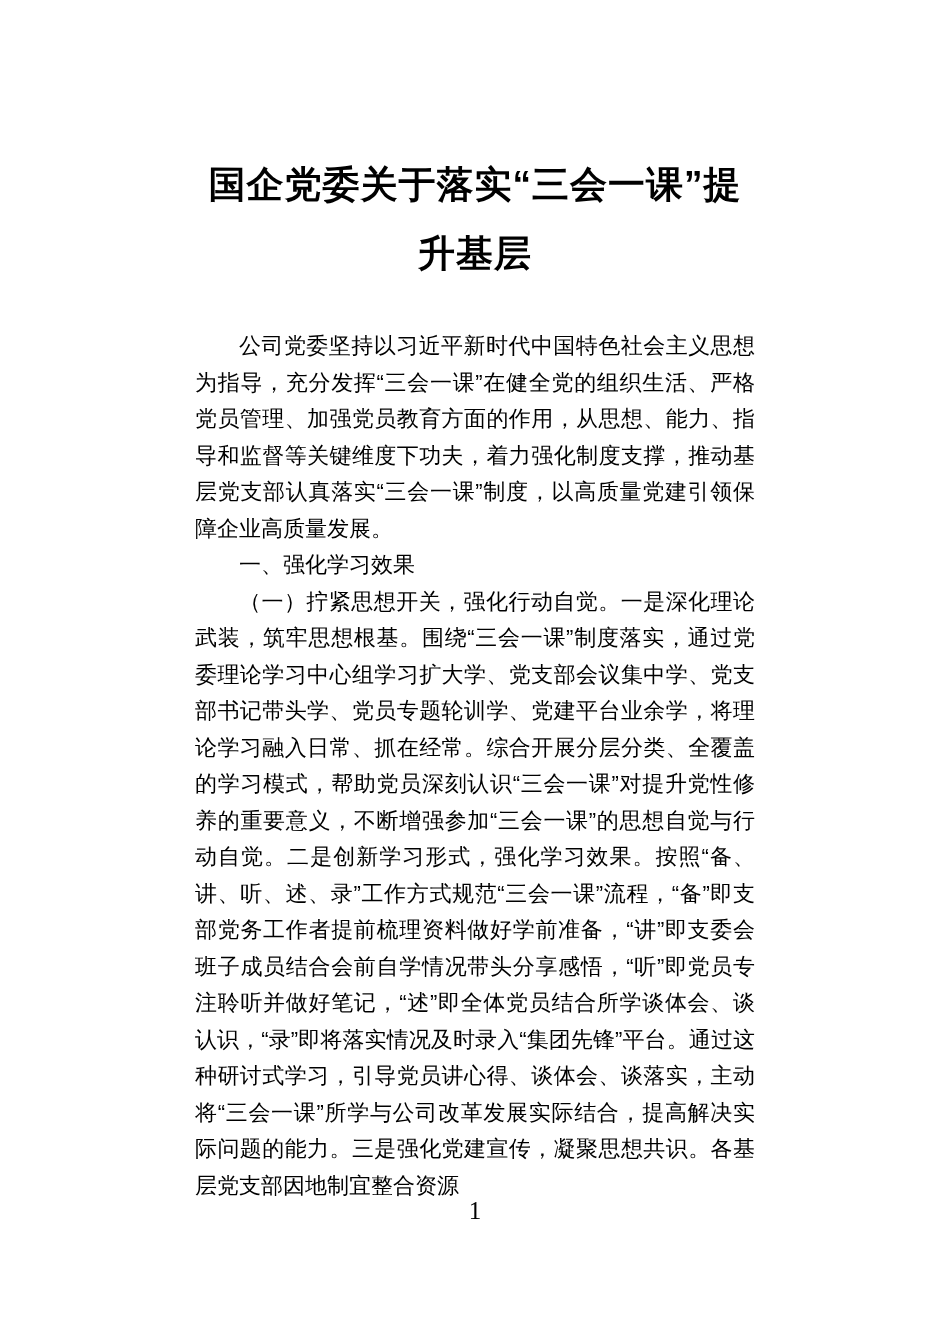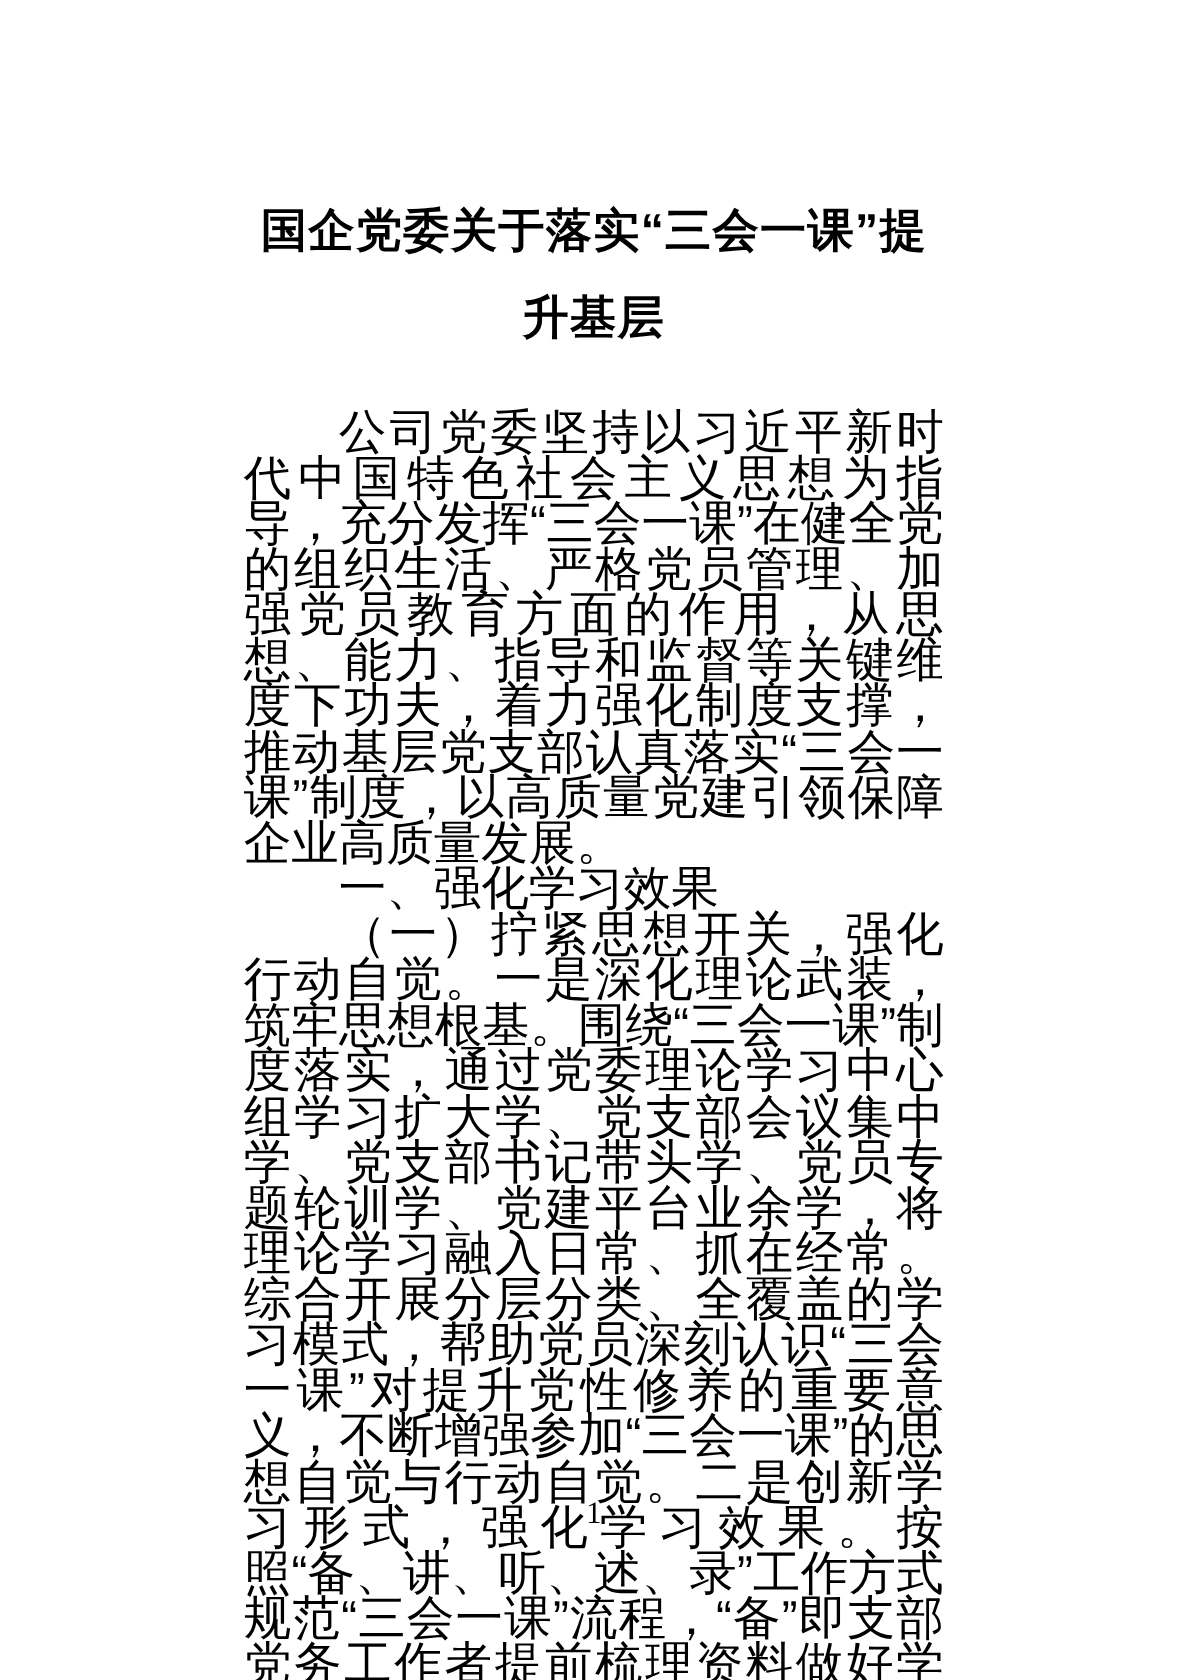--- a/index.html
+++ b/index.html
@@ -22,21 +22,21 @@
     text-align: center;
     font-size: 37px;
     font-weight: 700;
     line-height: 69px;
     letter-spacing: 1px;
   }
   .doc-title .title-line { display: block; }
 
   .doc-body p {
     margin: 0;
-    font-size: 38px;
+    font-size: 22px;
     font-weight: 400;
     line-height: 36.5px;
     text-align: justify;
     text-indent: 2em;
     word-break: break-all;
     overflow-wrap: anywhere;
   }
 
   .page-number {
     position: absolute;

